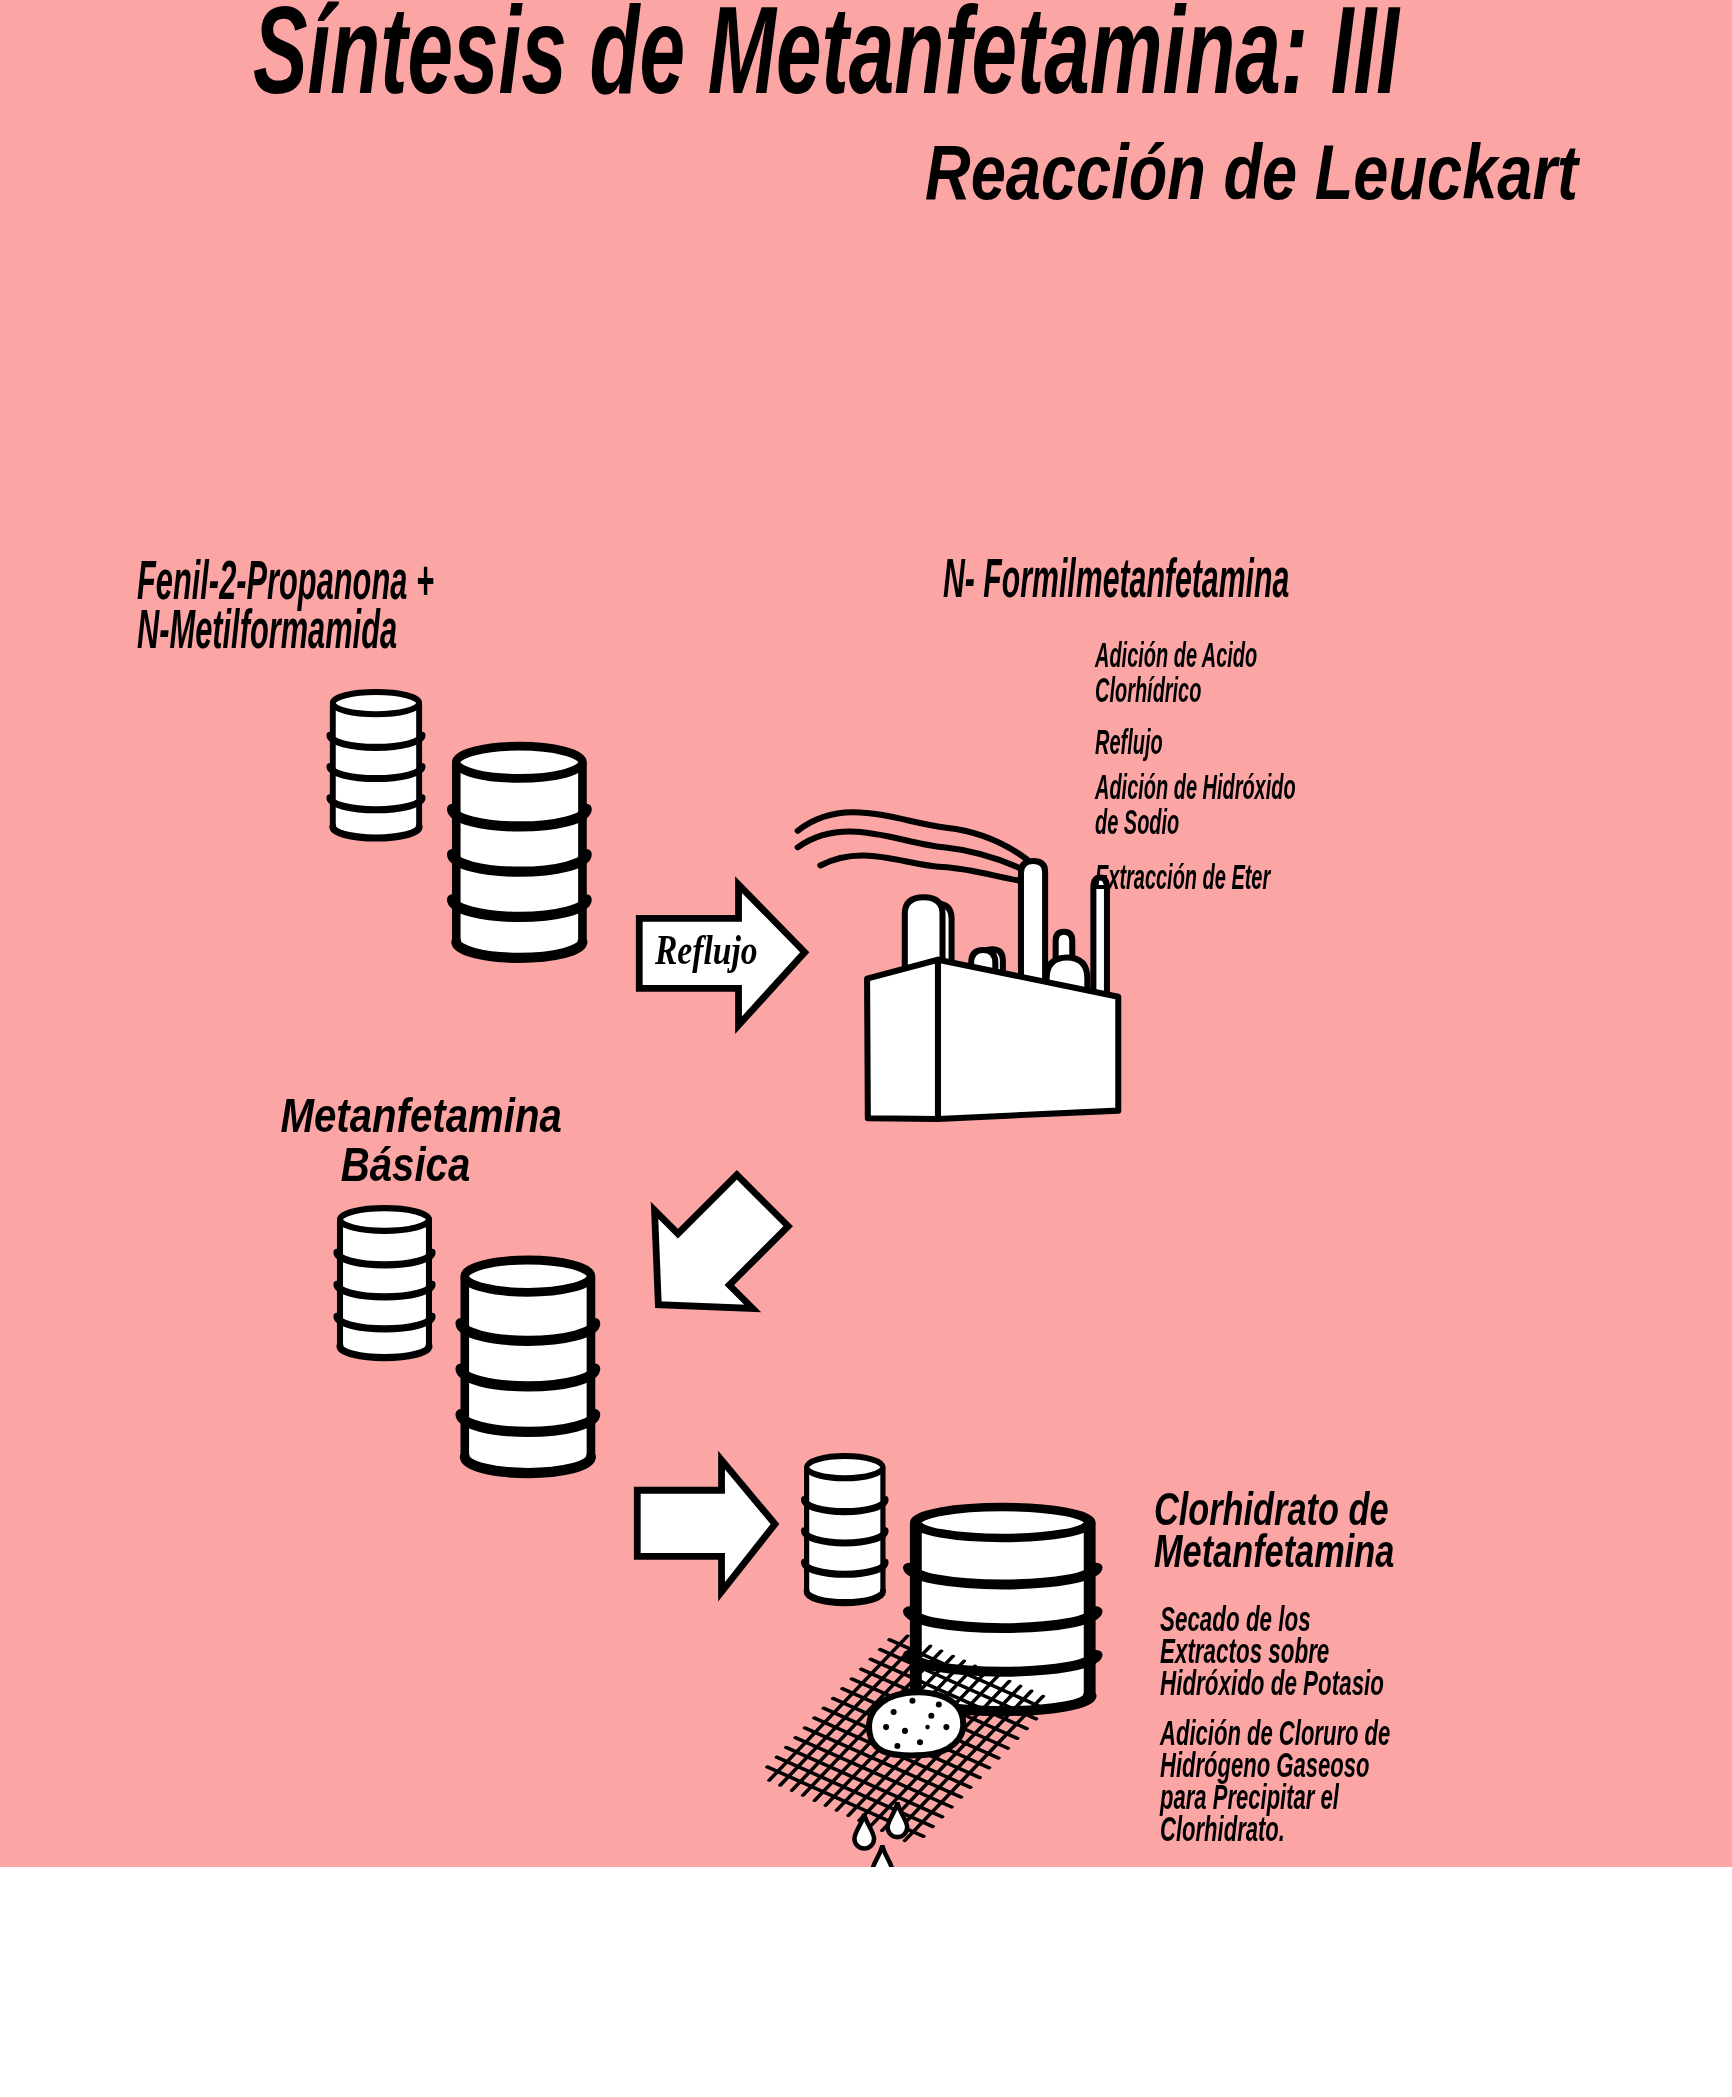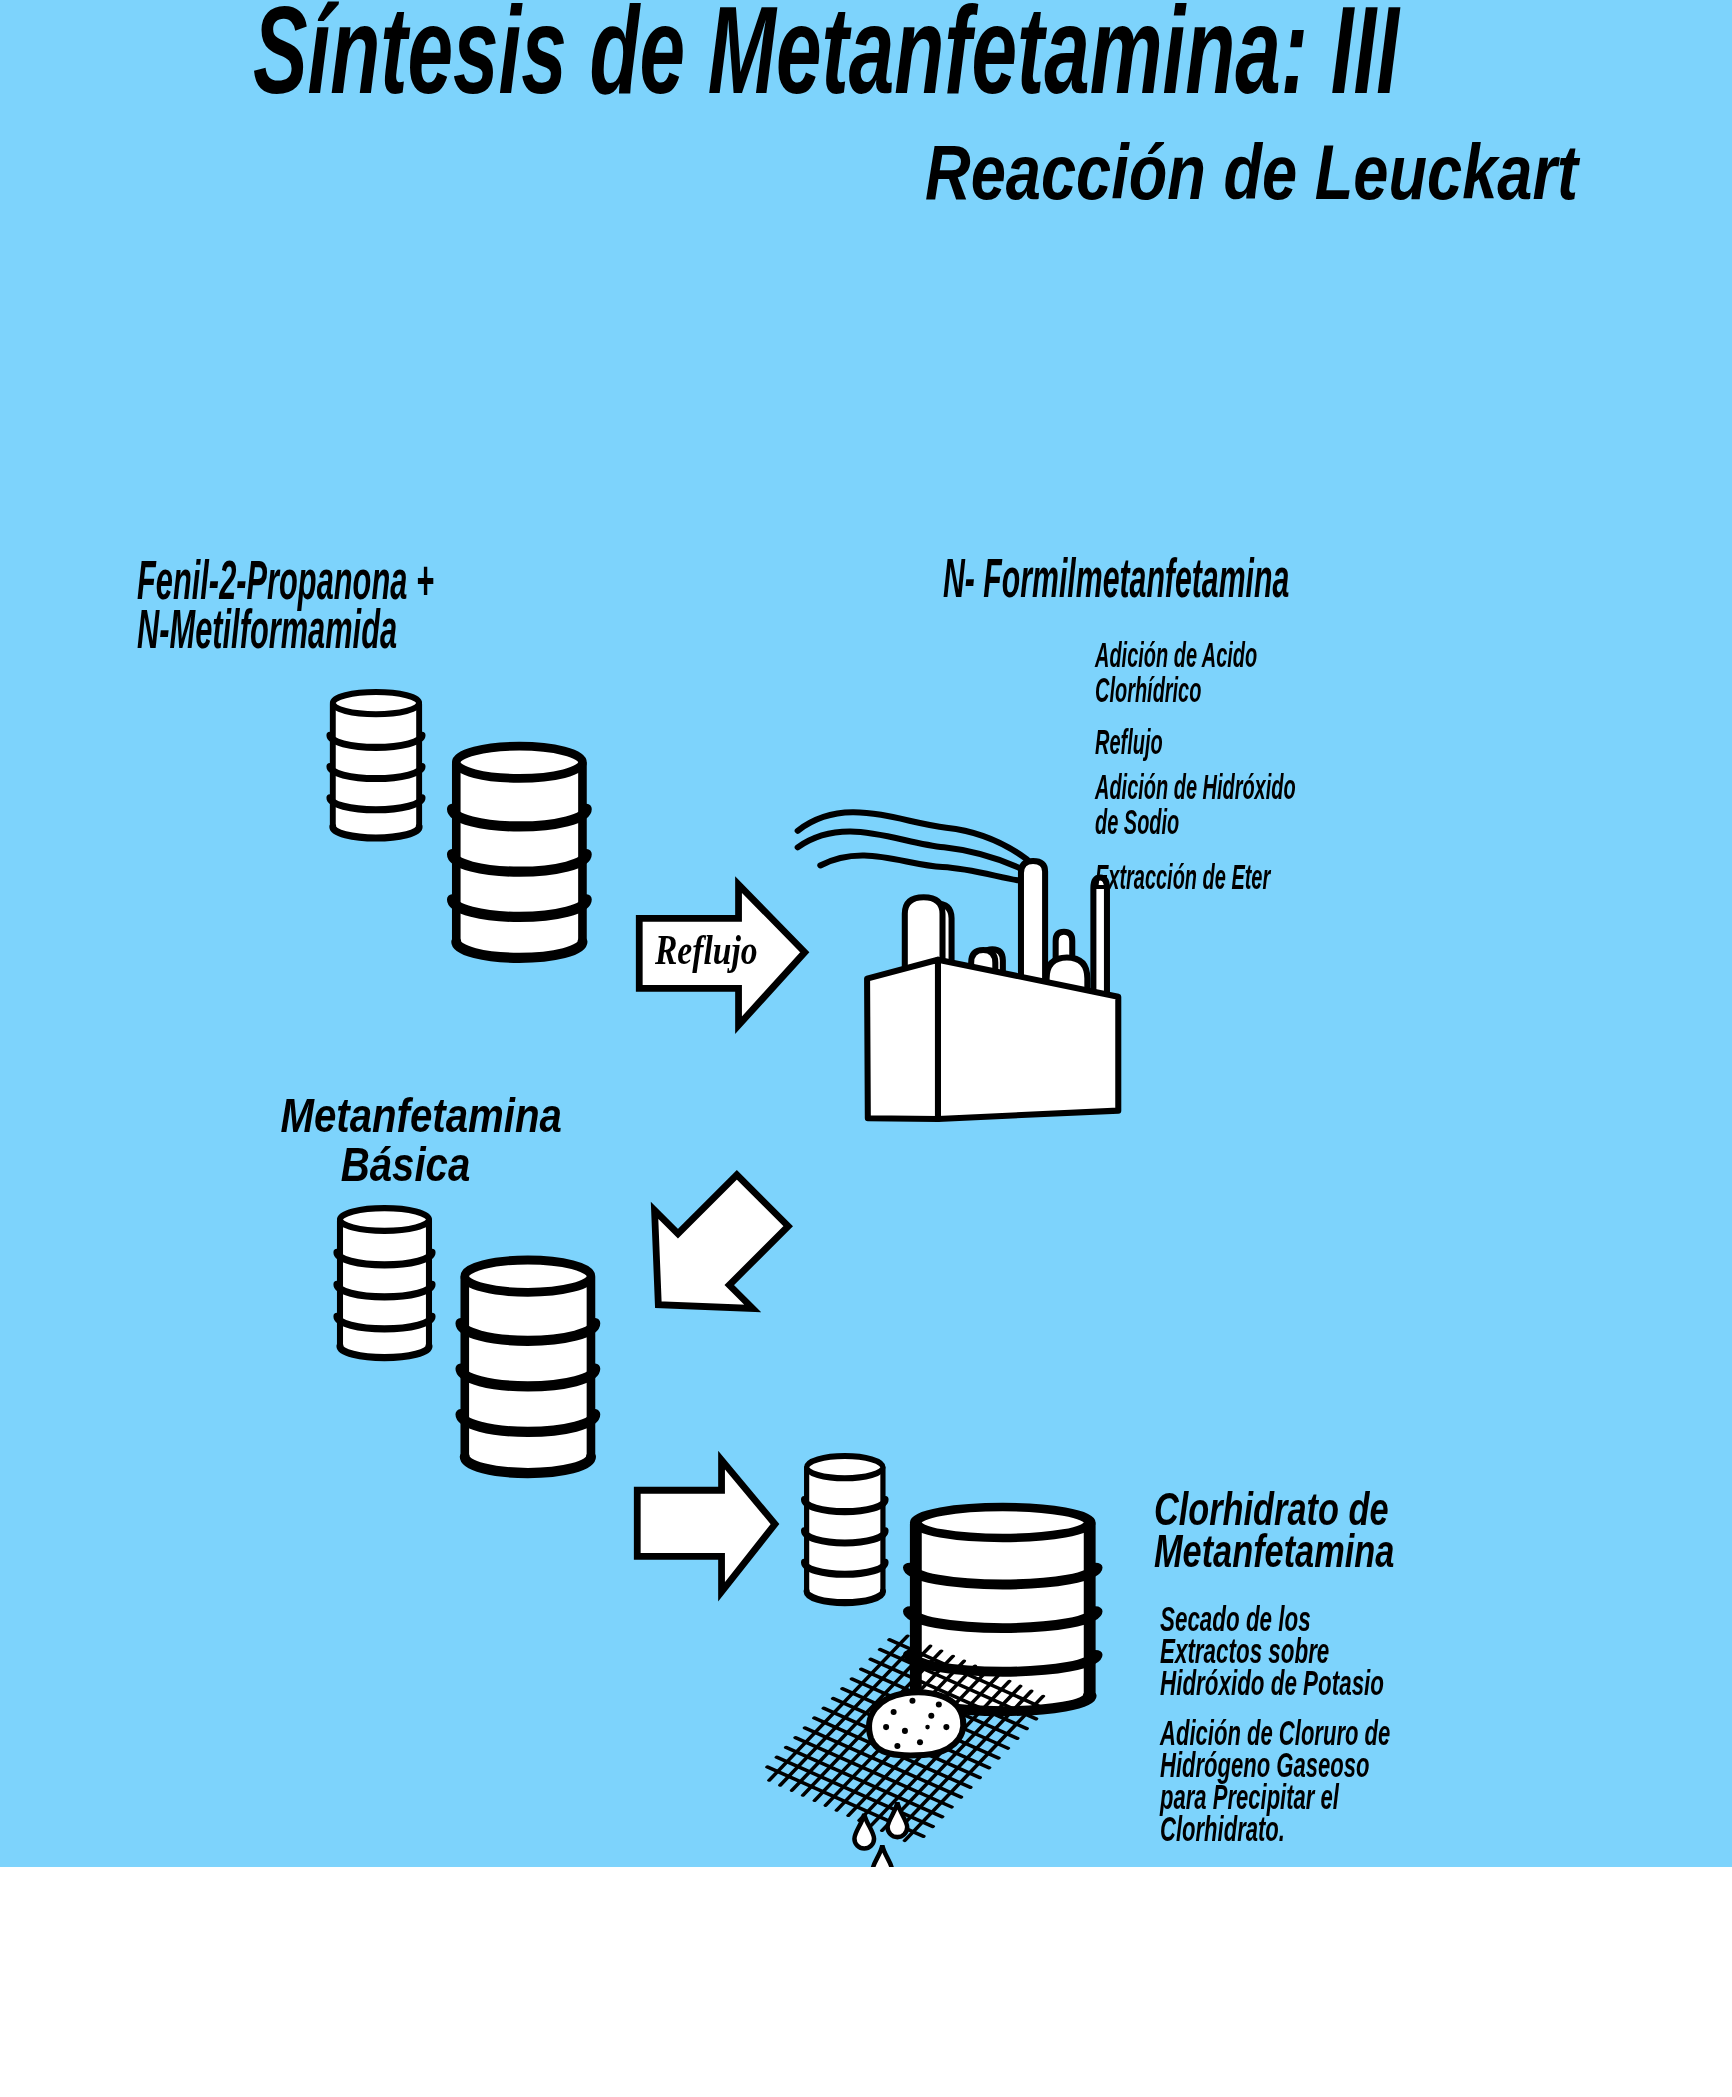--- a/index.html
+++ b/index.html
@@ -1,16 +1,16 @@
 <!DOCTYPE html>
 <html style="font-size:12px"><head>
 <meta charset="utf-8">
 <style>
   html,body{margin:0;padding:0;background:#fff;}
-  .page{position:relative;width:1732px;height:1867px;background:#7dd3fc;overflow:hidden;
+  .page{position:relative;width:1732px;height:1867px;background:#fca5a5;overflow:hidden;
         font-family:"Liberation Sans",sans-serif;color:#000;}
   .txt{position:absolute;font-weight:bold;font-style:italic;color:#000;
        white-space:pre-line;line-height:1;transform-origin:0 0;}
   .serif{font-family:"Liberation Serif",serif;}
   .fig{position:absolute;}
   svg{display:block;overflow:visible;}
 </style>
 </head>
 <body>
 

